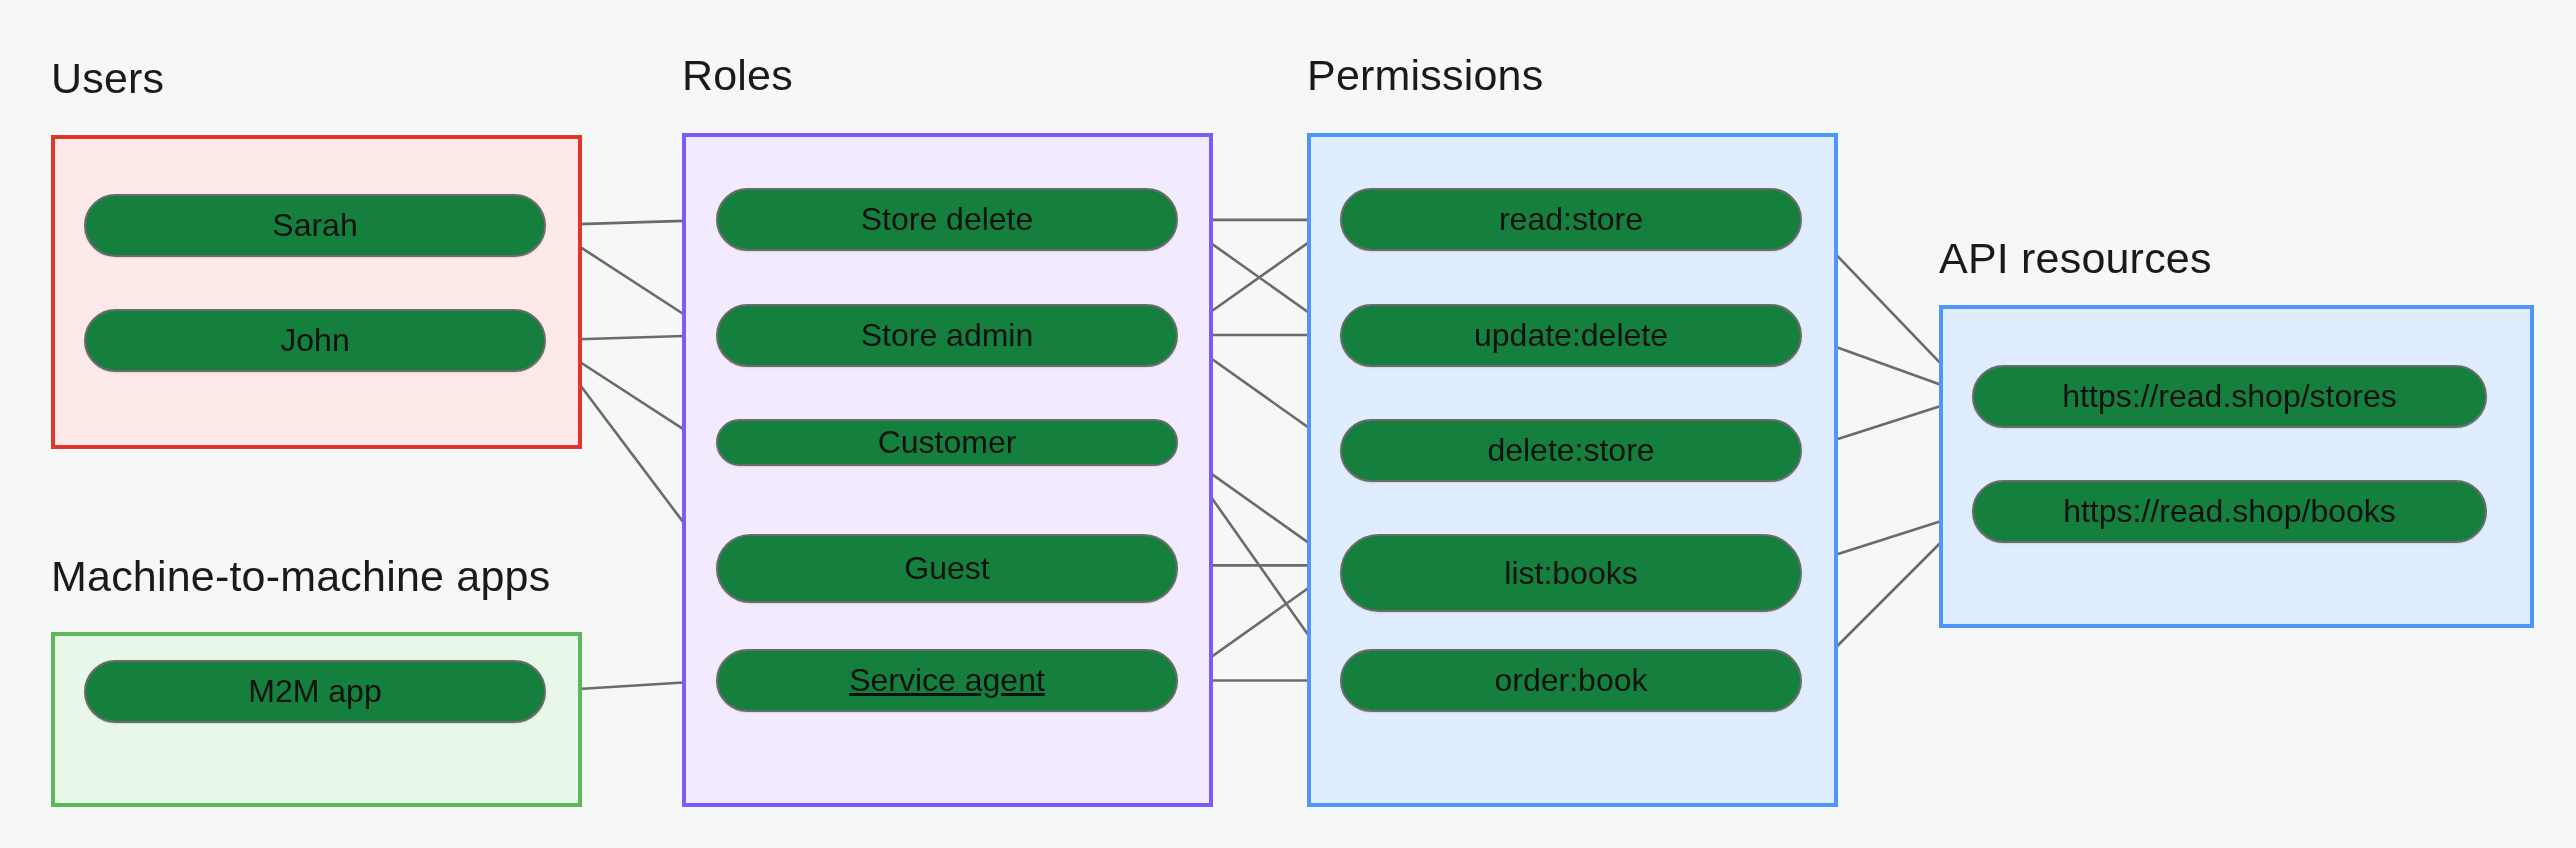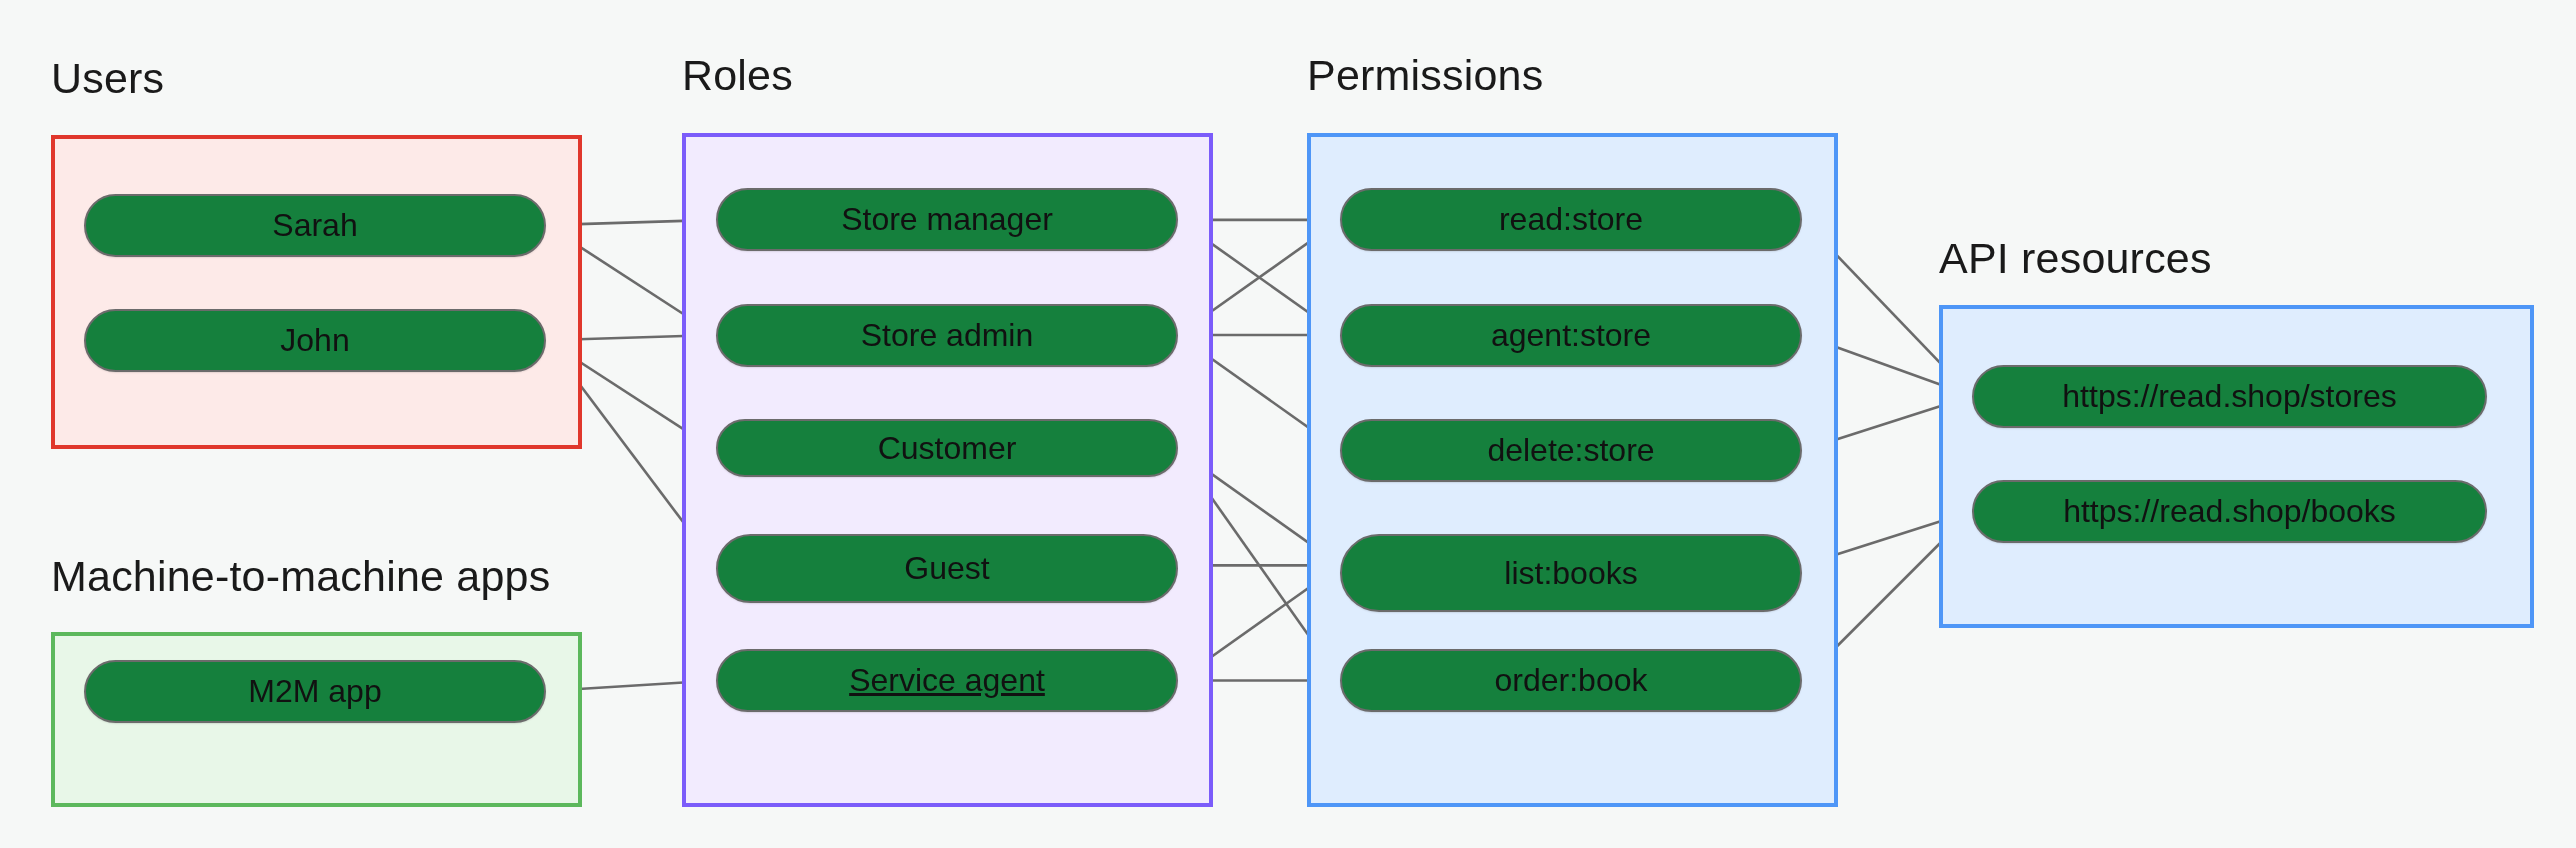--- a/index.html
+++ b/index.html
@@ -113,27 +113,27 @@
       <div class="group-box" style="left: 682px; top: 133px; width: 531px; height: 674px; border-color: rgb(123, 92, 250); background: rgb(242, 235, 254);"></div>
       <div class="group-label" style="left: 1307px; top: 51px;">Permissions</div>
       <div class="group-box" style="left: 1307px; top: 133px; width: 531px; height: 674px; border-color: rgb(78, 150, 247); background: rgb(223, 237, 254);"></div>
       <div class="group-label" style="left: 1939px; top: 234px;">API resources</div>
       <div class="group-box" style="left: 1939px; top: 305px; width: 595px; height: 323px; border-color: rgb(78, 150, 247); background: rgb(223, 237, 254);"></div>
     </div>
   <div id="nodes-layer">
       <div class="node" style="left: 84px; top: 194px; width: 462px; height: 63px;">Sarah</div>
       <div class="node" style="left: 84px; top: 309px; width: 462px; height: 63px;">John</div>
       <div class="node" style="left: 84px; top: 660px; width: 462px; height: 63px;">M2M app</div>
-      <div class="node" style="left: 716px; top: 188px; width: 462px; height: 63px;">Store manager</div>
+      <div class="node" style="left: 716px; top: 188px; width: 462px; height: 63px;">Store delete</div>
       <div class="node" style="left: 716px; top: 304px; width: 462px; height: 63px;">Store admin</div>
-      <div class="node" style="left: 716px; top: 419px; width: 462px; height: 58px; text-align: right;">Customer</div>
+      <div class="node" style="left: 716px; top: 419px; width: 462px; height: 47px; text-align: right;">Customer</div>
       <div class="node" style="left: 716px; top: 534px; width: 462px; height: 69px;">Guest</div>
       <div class="node" style="left: 716px; top: 649px; width: 462px; height: 63px; text-decoration: underline;">Service agent</div>
       <div class="node" style="left: 1340px; top: 188px; width: 462px; height: 63px;">read:store</div>
-      <div class="node" style="left: 1340px; top: 304px; width: 462px; height: 63px;">agent:store</div>
+      <div class="node" style="left: 1340px; top: 304px; width: 462px; height: 63px;">update:delete</div>
       <div class="node" style="left: 1340px; top: 419px; width: 462px; height: 63px;">delete:store</div>
       <div class="node" style="left: 1340px; top: 534px; width: 462px; height: 78px;">list:books</div>
       <div class="node" style="left: 1340px; top: 649px; width: 462px; height: 63px;">order:book</div>
       <div class="node" style="left: 1972px; top: 365px; width: 515px; height: 63px;">https://read.shop/stores</div>
       <div class="node" style="left: 1972px; top: 480px; width: 515px; height: 63px;">https://read.shop/books</div>
     </div>
 </div>
 
 
 </body></html>

